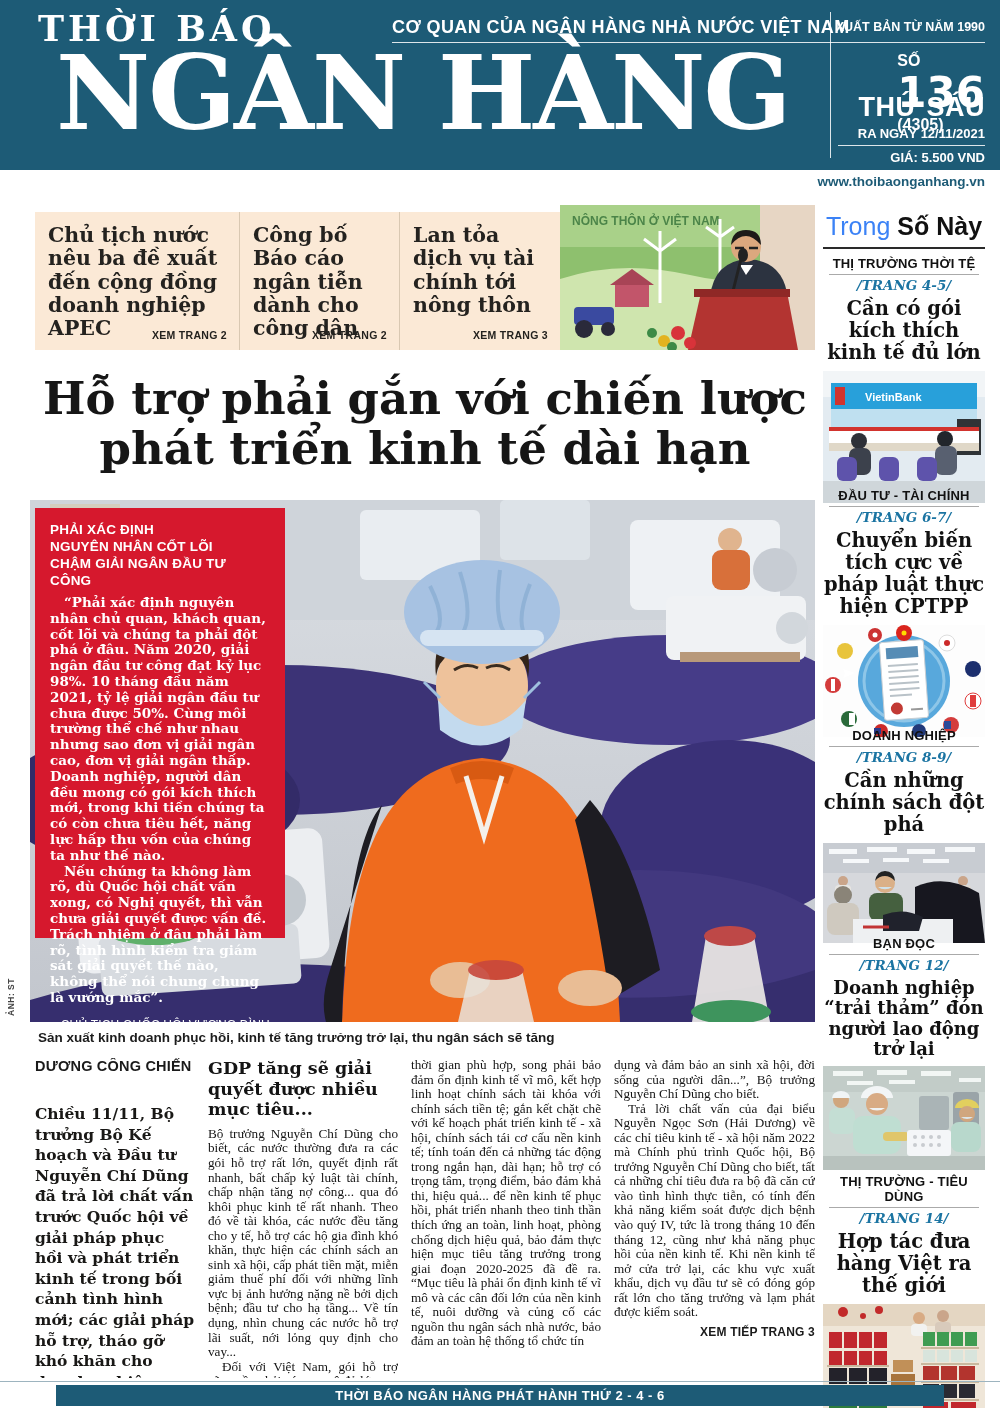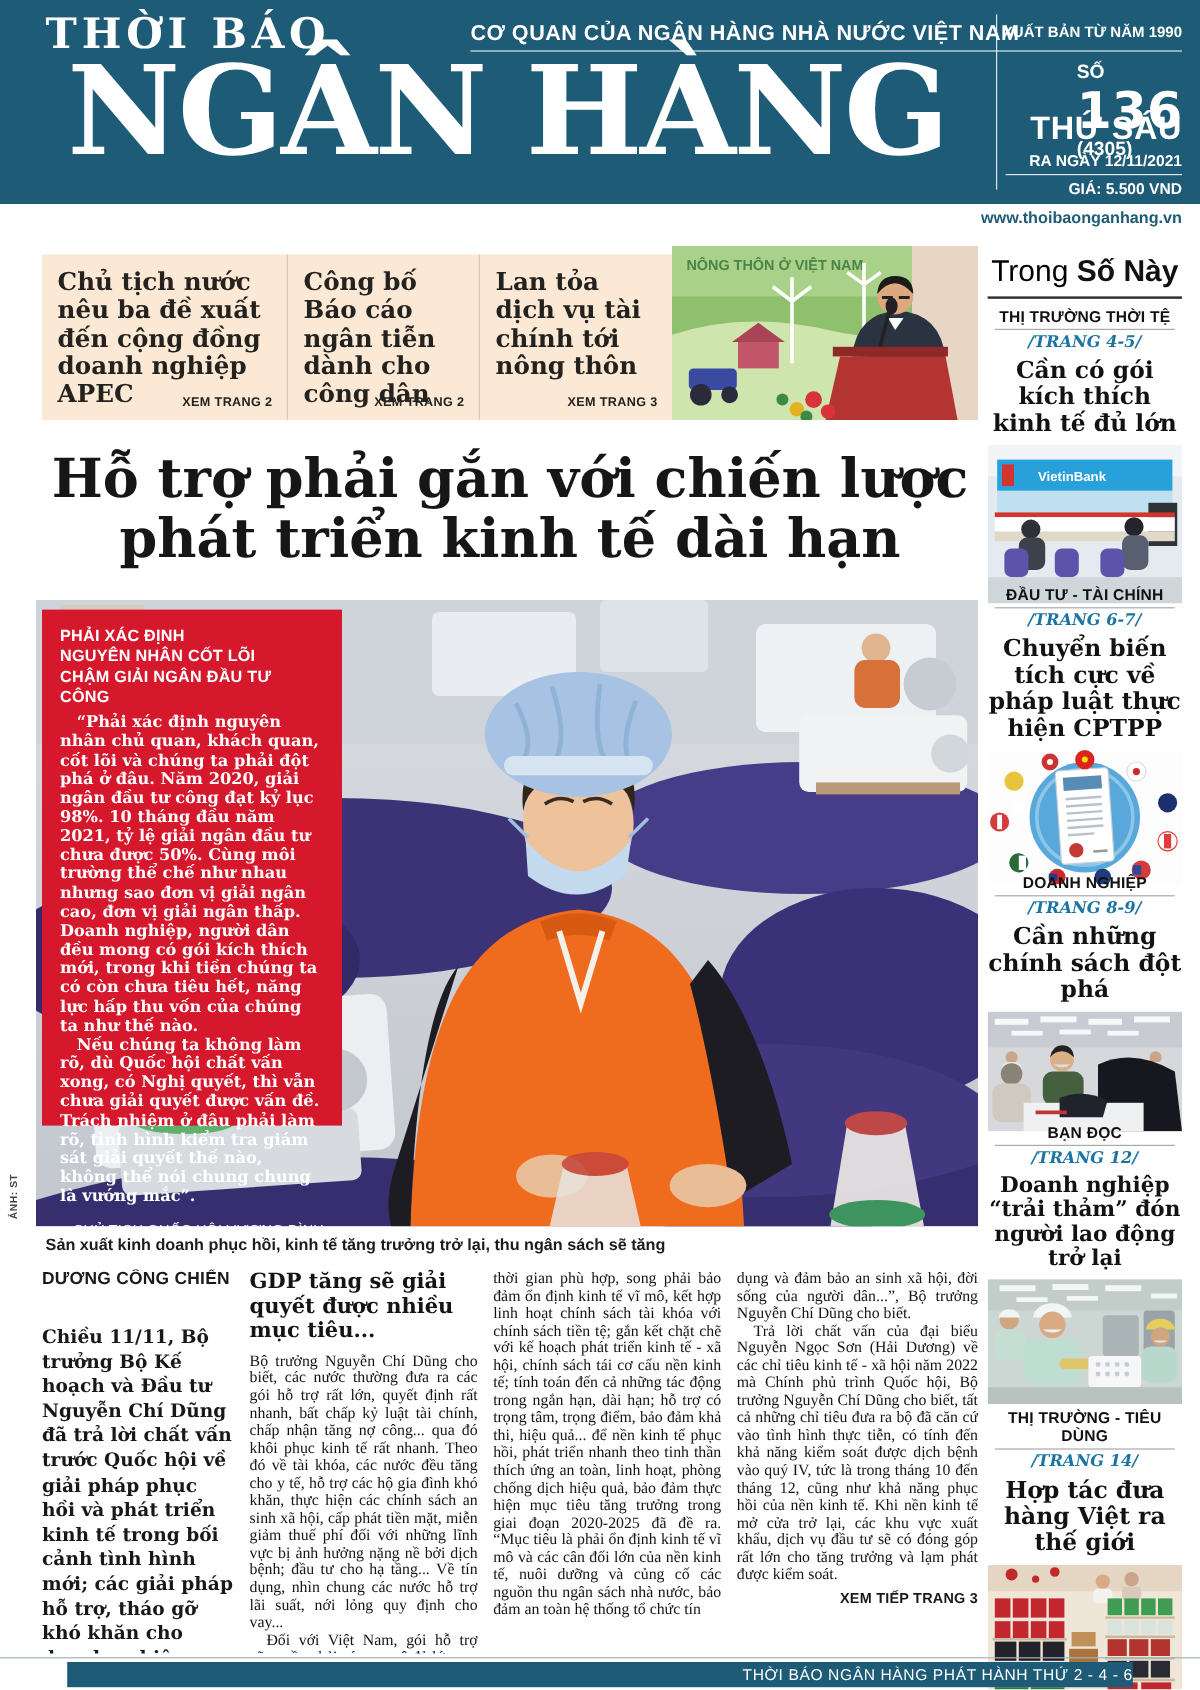--- a/index.html
+++ b/index.html
@@ -55,33 +55,33 @@
   .byline{font-size:14.5px;font-weight:bold;margin-bottom:30px;letter-spacing:.2px;}
   .intro{font-family:"DejaVu Serif",serif;font-weight:bold;font-size:15.5px;line-height:1.33;color:#191816;}
   .subhead{font-family:"DejaVu Serif",serif;font-weight:bold;font-size:17.5px;line-height:1.18;margin-bottom:7px;color:#141414;}
   .body-p{font-family:"Liberation Serif",serif;font-size:13.2px;line-height:14.55px;text-align:justify;margin:0;color:#141414;}
   .body-p.ind{text-indent:14px;}
   .cont{font-size:12px;font-weight:bold;text-align:right;margin-top:5px;letter-spacing:.2px;}
   
   .sidebar{position:absolute;top:212px;left:823px;width:162px;height:1173px;}
   .sb-header{position:absolute;top:0;left:0;width:162px;text-align:center;font-size:25px;
              border-bottom:2px solid #2a2a2a;padding-bottom:6px;}
-  .sb-header .lt{color:#000000;font-weight:400;}
+  .sb-header .lt{color:#3b82f6;font-weight:400;}
   .sb-header .bd{color:#111;font-weight:bold;}
   .sb-sec{position:absolute;left:0;width:162px;text-align:center;}
   .sb-cat{font-size:13px;font-weight:bold;color:#111;letter-spacing:.2px;}
   .sb-div{height:1px;background:#aaa;margin:3px 6px 2px 6px;}
   .sb-page{font-family:"DejaVu Serif",serif;font-style:italic;font-weight:bold;font-size:13.5px;color:#1b74a2;}
   .sb-head{font-family:"DejaVu Serif",serif;font-weight:bold;font-size:19.5px;line-height:1.13;color:#121212;margin-top:5px;}
   .sb-head.small{font-size:18px;}
   .sb-photo{margin-top:7px;width:162px;overflow:hidden;}
   
   .foot-rule{position:absolute;top:1381px;left:0;width:1000px;height:1px;background:#9db4bf;}
   .footer-bar{position:absolute;top:1385px;left:56px;width:888px;height:21px;background:#1d5b76;
-              color:#fff;font-size:13px;font-weight:normal;text-align:right;line-height:21px;letter-spacing:.5px;}
+              color:#fff;font-size:13px;font-weight:bold;text-align:center;line-height:21px;letter-spacing:.5px;}
   svg{display:block;}
 </style>
 </head>
 <body>
 
 <div id="page">
 
   <div class="masthead">
     <div class="mh-agency">CƠ QUAN CỦA NGÂN HÀNG NHÀ NƯỚC VIỆT NAM</div>
     <div class="mh-rule-top"></div>

